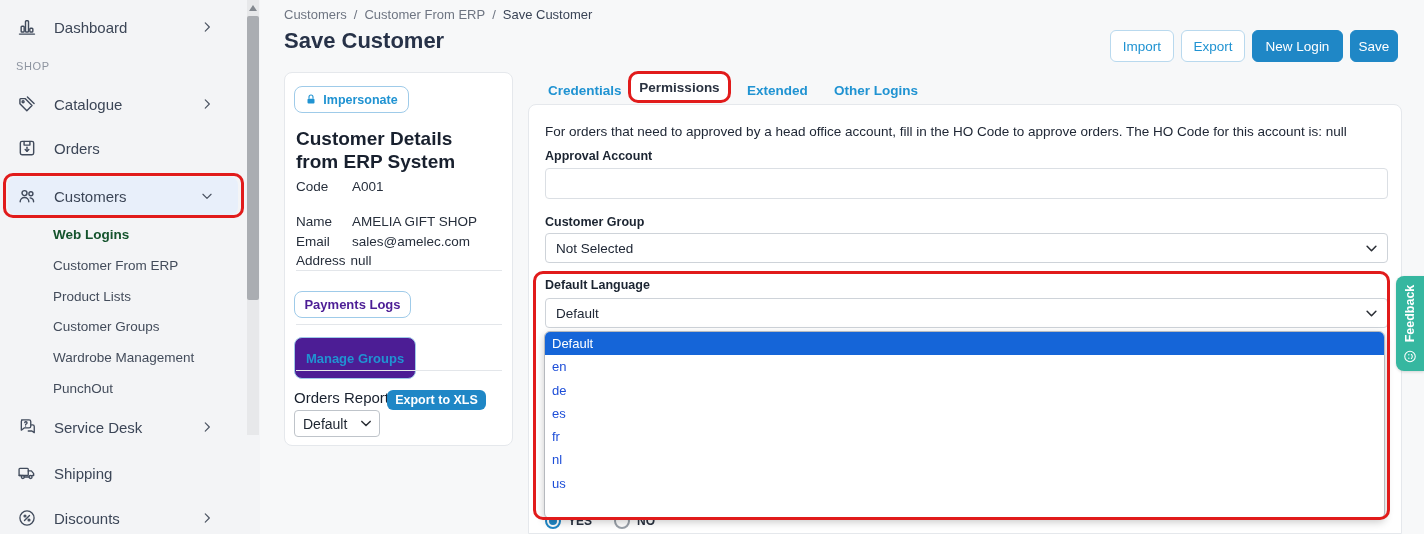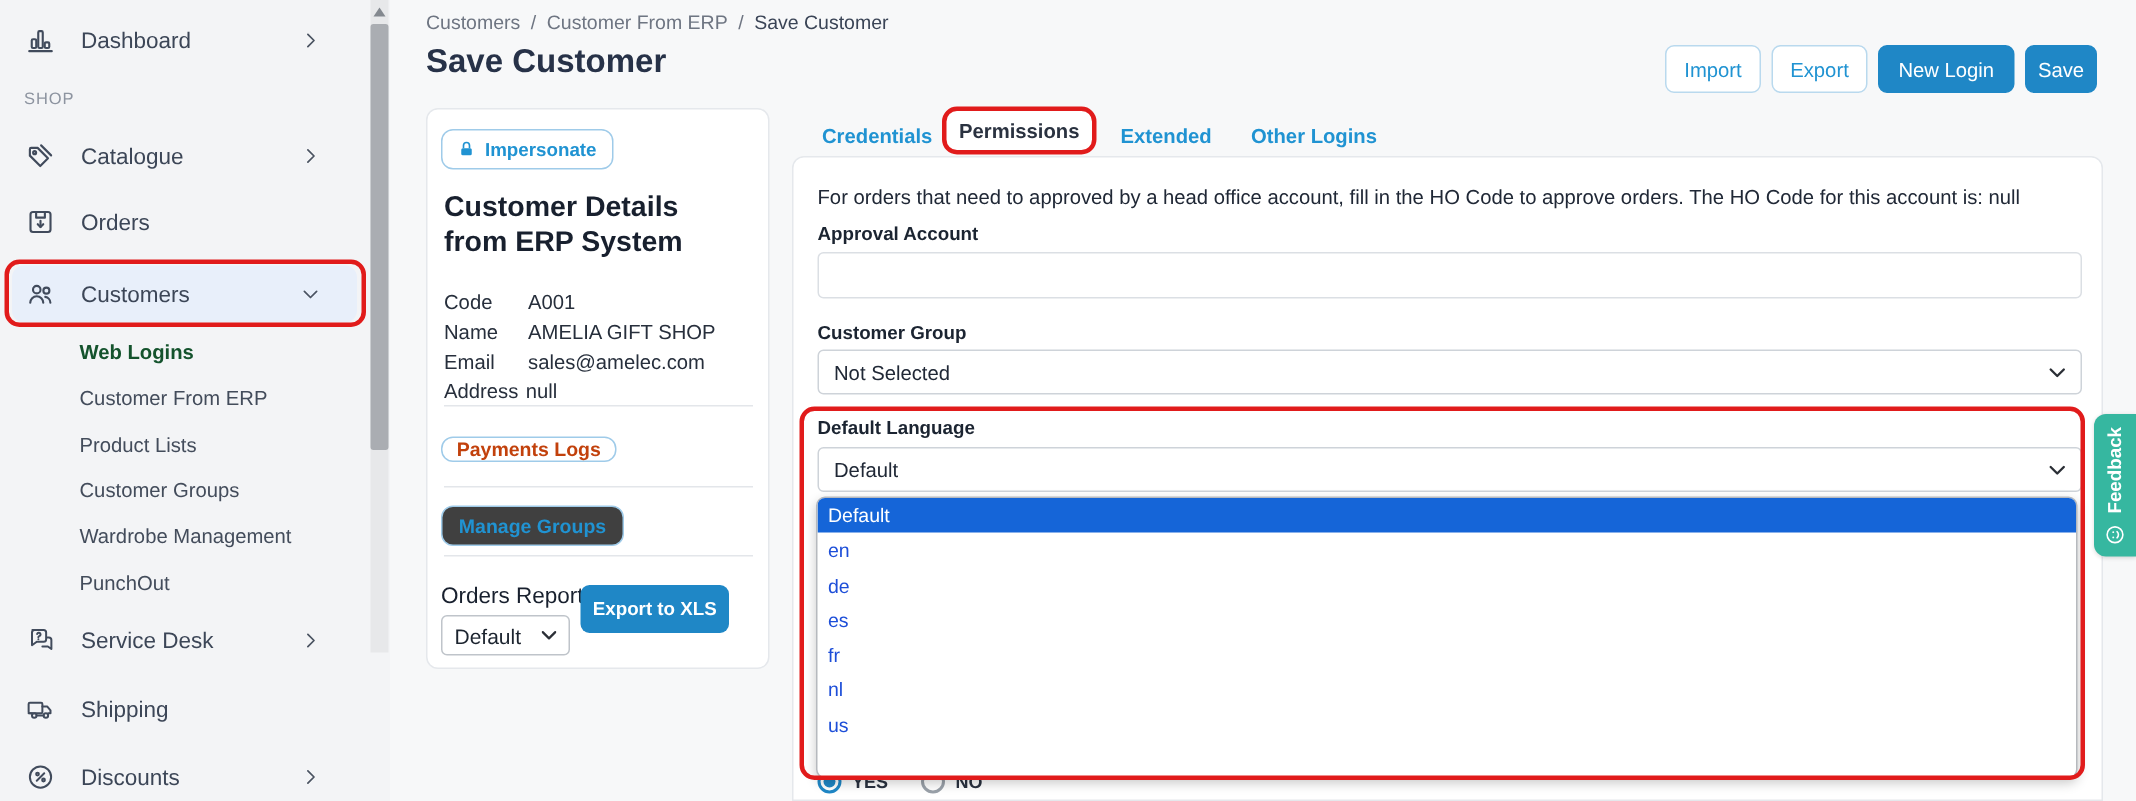--- a/index.html
+++ b/index.html
@@ -47,28 +47,28 @@
   #btn-export { left:1181px; width:64px; }
   #btn-newlogin { left:1252px; width:91px; }
   #btn-save { left:1350px; width:48px; }
 
   
   #card { position:absolute; left:284px; top:72px; width:229px; height:374px; background:#fff; border:1px solid #e5e8ec; border-radius:8px; }
   #btn-impersonate { position:absolute; left:9px; top:13px; width:115px; height:27px; background:#fff; border:1px solid #9fcbe9; border-radius:8px; color:#2093d2; font-weight:700; font-size:12.5px; display:flex; align-items:center; justify-content:center; gap:6px; cursor:pointer; }
   #card-heading { position:absolute; left:11px; top:54px; width:197px; font-size:19px; line-height:23px; font-weight:700; color:#18202e; }
   .field-row { position:absolute; left:11px; font-size:13.5px; color:#272f3c; display:flex; white-space:nowrap; }
   .field-row .fl { width:56px; flex:none; }
-  #fr-0 { top:121px; } #fr-1 { top:141px; } #fr-2 { top:161px; } #fr-3 { top:180px; }
+  #fr-0 { top:106px; } #fr-1 { top:141px; } #fr-2 { top:161px; } #fr-3 { top:180px; }
   .card-div { position:absolute; left:11px; width:206px; height:1px; background:#e3e6ea; }
   #cd-0 { top:197px; } #cd-1 { top:251px; } #cd-2 { top:297px; }
-  #btn-payments { position:absolute; left:9px; top:218px; width:117px; height:17px; background:#fff; border:1px solid #9fcbe9; border-radius:8px; color:#c2410c; font-weight:700; font-size:13px; display:flex; align-items:center; justify-content:center; cursor:pointer; }
-  #btn-manage { position:absolute; left:9px; top:264px; width:122px; height:27px; background:#404040; border:1px solid #9fcbe9; border-radius:8px; color:#2093d2; font-weight:700; font-size:13px; display:flex; align-items:center; justify-content:center; cursor:pointer; }
+  #btn-payments { position:absolute; left:9px; top:218px; width:117px; height:27px; background:#fff; border:1px solid #9fcbe9; border-radius:8px; color:#4c1d95; font-weight:700; font-size:13px; display:flex; align-items:center; justify-content:center; cursor:pointer; }
+  #btn-manage { position:absolute; left:9px; top:264px; width:122px; height:42px; background:#4c1d95; border:1px solid #9fcbe9; border-radius:8px; color:#2093d2; font-weight:700; font-size:13px; display:flex; align-items:center; justify-content:center; cursor:pointer; }
   #orders-report-label { position:absolute; left:9px; top:316px; font-size:15px; color:#18202e; }
   #orders-select { position:absolute; left:9px; top:337px; width:86px; height:27px; background:#fff; border:1px solid #bfc4ca; border-radius:4px; font-size:14px; color:#1c242f; display:flex; align-items:center; justify-content:space-between; padding:0 8px; cursor:pointer; }
-  #btn-xls { position:absolute; left:102px; top:317px; width:99px; height:32px; background:#1f87c6; border-radius:6px; color:#fff; font-size:12.5px; font-weight:700; display:flex; align-items:center; justify-content:center; cursor:pointer; }
+  #btn-xls { position:absolute; left:102px; top:317px; width:99px; height:20px; background:#1f87c6; border-radius:6px; color:#fff; font-size:12.5px; font-weight:700; display:flex; align-items:center; justify-content:center; cursor:pointer; }
 
   
   .tab { position:absolute; top:83px; font-size:13.5px; font-weight:600; color:#2093d2; cursor:pointer; white-space:nowrap; }
   #tab-credentials { left:548px; }
   #tab-extended { left:747px; }
   #tab-other { left:834px; }
   #tab-permissions { left:628px; top:72px; width:103px; height:31px; background:#fff; border-radius:10px; color:#2a3240; display:flex; align-items:center; justify-content:center; z-index:11; }
 
   
   #panel { position:absolute; left:528px; top:104px; width:874px; height:430px; background:#fff; border:1px solid #e5e8ec; border-radius:8px 8px 0 0; }

